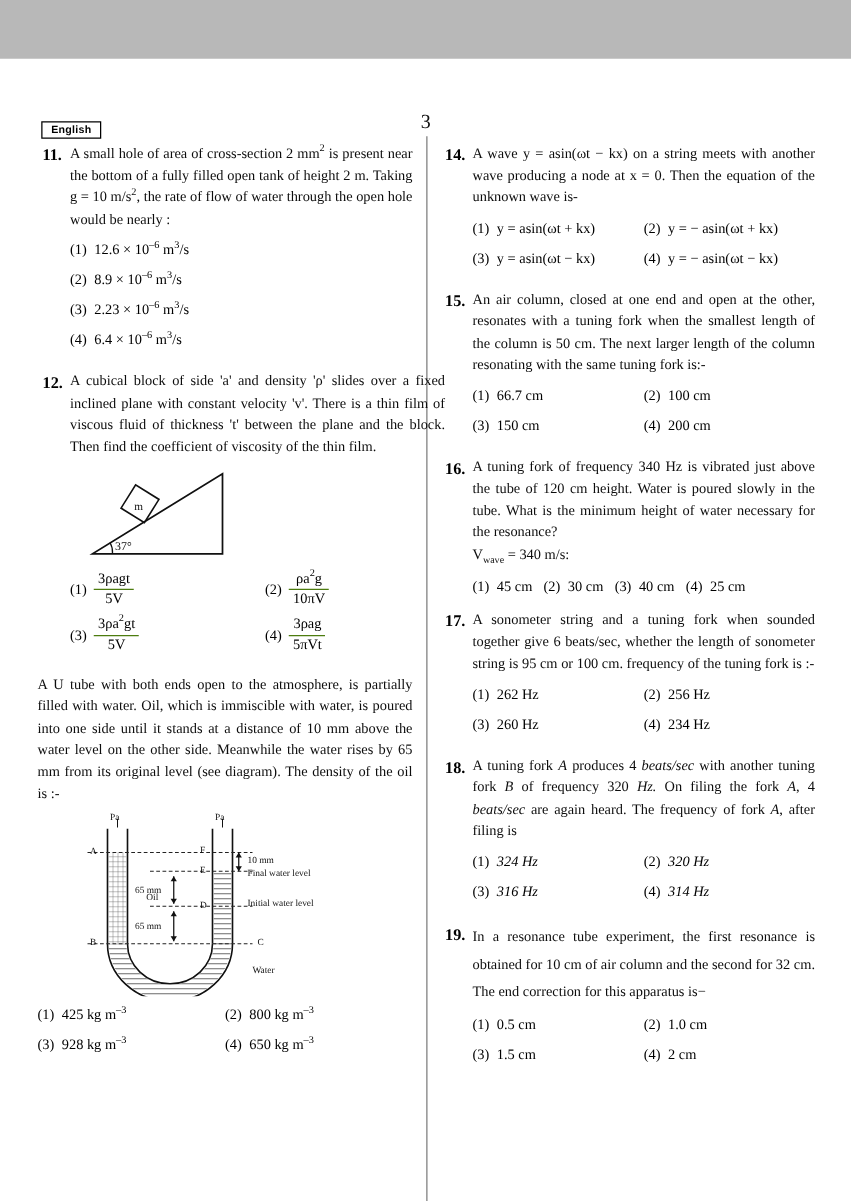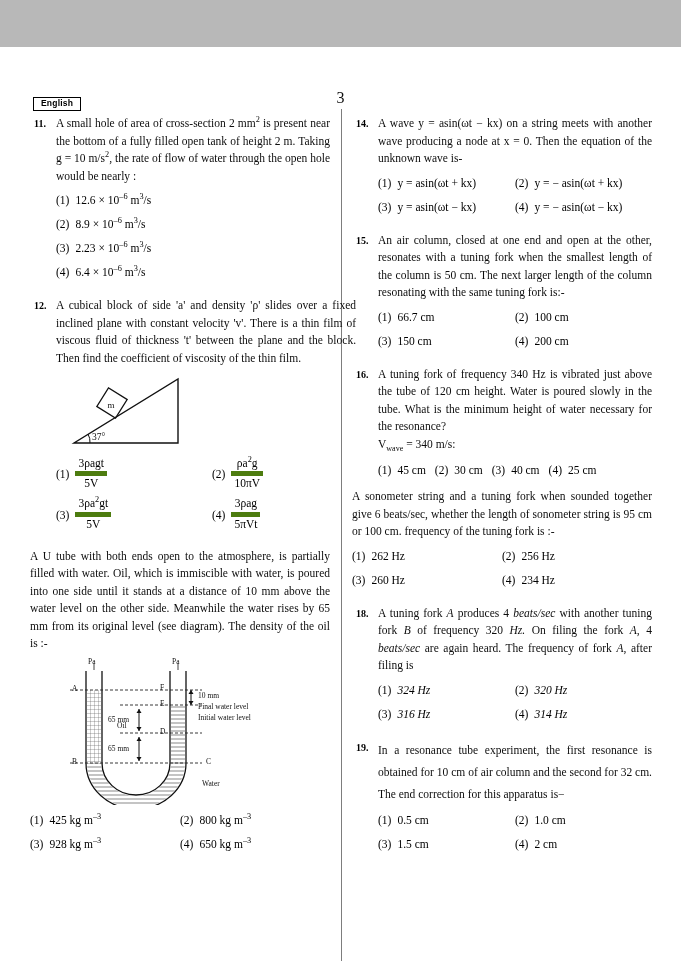--- a/index.html
+++ b/index.html
@@ -60,21 +60,21 @@
   .col-left  { left: 30px; }
   .col-right { left: 352px; }
 
   .q {
     display: flex;
     margin-bottom: 9px;
   }
   .qnum {
     flex: 0 0 26px;
     font-weight: bold;
-    font-size: 10px;
+    font-size: 13px;
     line-height: 17.5px;
     text-align: left;
     padding-left: 4px;
     box-sizing: border-box;
   }
   .qbody {
     flex: 1 1 auto;
   }
   .qtext {
     font-size: 11.5px;
@@ -114,21 +114,21 @@
     text-align: center;
     vertical-align: middle;
     line-height: 1.15;
     font-size: 11.5px;
     position: relative;
     top: -1px;
   }
   .frac .num {
     display: block;
     padding: 0 3px 1px 3px;
-    border-bottom: 5px solid #4d7c0f;
+    border-bottom: 1px solid #4d7c0f;
   }
   .frac .den {
     display: block;
     padding: 1px 3px 0 3px;
   }
   .opt-frac { align-items: center; }
   .opt-frac .lbl { align-self: center; }
 
   sup { font-size: 0.72em; vertical-align: super; line-height: 0; }
   sub { font-size: 0.7em;  vertical-align: sub;   line-height: 0; }
@@ -318,21 +318,21 @@
           <span class="lab" style="left:42px;  top:27px;">A</span>
           <span class="lab" style="left:42px;  top:100px;">B</span>
           <span class="lab" style="left:176px; top:100px;">C</span>
           <span class="lab" style="left:130px; top:70px;">D</span>
           <span class="lab" style="left:130px; top:42px;">E</span>
           <span class="lab" style="left:130px; top:26px;">F</span>
           <span class="lab" style="left:43px;  top:64px;padding-left:44px;">Oil</span>
           <span class="lab" style="left:172px; top:122px;">Water</span>
           <span class="lab" style="left:168px; top:34px;">10 mm</span>
           <span class="lab" style="left:168px; top:45px;font-family:Liberation Serif, serif;">Final water level</span>
-          <span class="lab" style="left:168px; top:56px;">Initial water level</span>
+          <span class="lab" style="left:168px; top:69px;">Initial water level</span>
           <span class="lab" style="left:78px;  top:58px;">65 mm</span>
           <span class="lab" style="left:78px;  top:87px;">65 mm</span>
         </div>
 
         <div class="opts two-col">
           <div class="opt-row">
             <div class="opt">
               <span class="lbl">(1)</span>
               <span>425 kg m<sup>–3</sup></span>
             </div>
@@ -441,20 +441,21 @@
           </div>
           <div class="opt">
             <span class="lbl">(4)</span>
             <span>25 cm</span>
           </div>
         </div>
       </div>
     </div>
 
     <div class="q">
+      <div class="qnum">17.</div>
       <div class="qbody">
         <div class="qtext">A sonometer string and a tuning fork when sounded together give 6 beats/sec, whether the length of sonometer string is 95 cm or 100 cm. frequency of the tuning fork is :-</div>
         <div class="opts two-col">
           <div class="opt-row">
             <div class="opt">
               <span class="lbl">(1)</span>
               <span>262 Hz</span>
             </div>
             <div class="opt">
               <span class="lbl">(2)</span>

